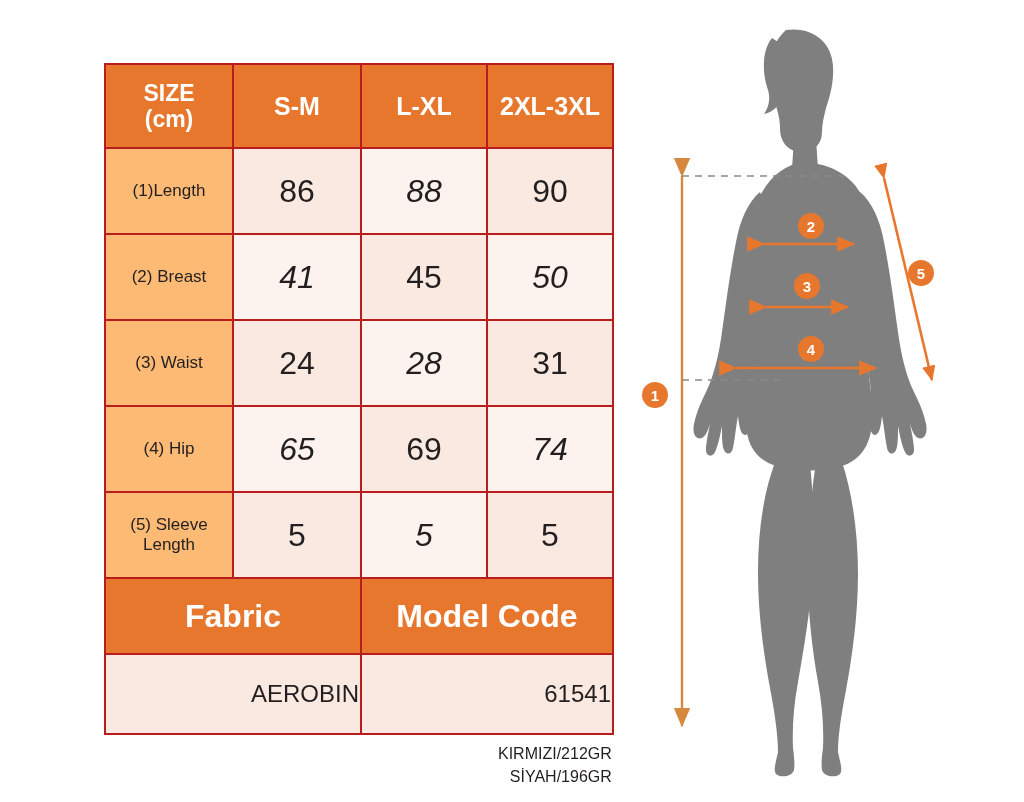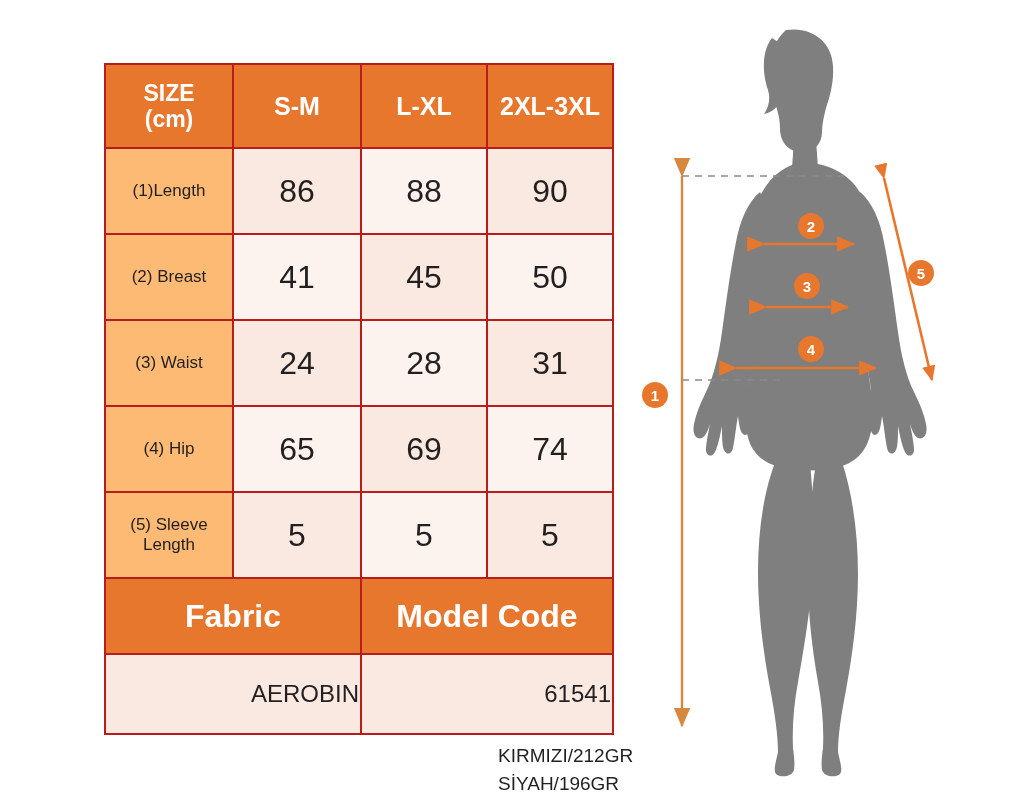--- a/index.html
+++ b/index.html
@@ -47,44 +47,45 @@
     height: 82px;
     line-height: 1.2;
     color: #231f20;
   }
   #size-table .val {
     background: #fae9e0;
     font-size: 32px;
   }
   #size-table .val.alt {
     background: #fdf3ee;
+    font-style: italic;
   }
   #size-table .sub-hdr {
     background: #e8772e;
     color: #ffffff;
     font-weight: bold;
     font-size: 32px;
     height: 72px;
   }
   #size-table .sub-val {
     background: #fae9e0;
     font-size: 24px;
     height: 76px;
     text-align: right;
   }
 
   
   #fabric-note {
     position: absolute;
     left: 498px;
     top: 742px;
-    font-size: 19px;
+    font-size: 16px;
     color: #231f20;
     line-height: 1.45;
-    text-align: left;
+    text-align: right;
   }
 
   
   #figure-panel {
     position: absolute;
     left: 636px;
     top: 20px;
     width: 380px;
     height: 762px;
   }

